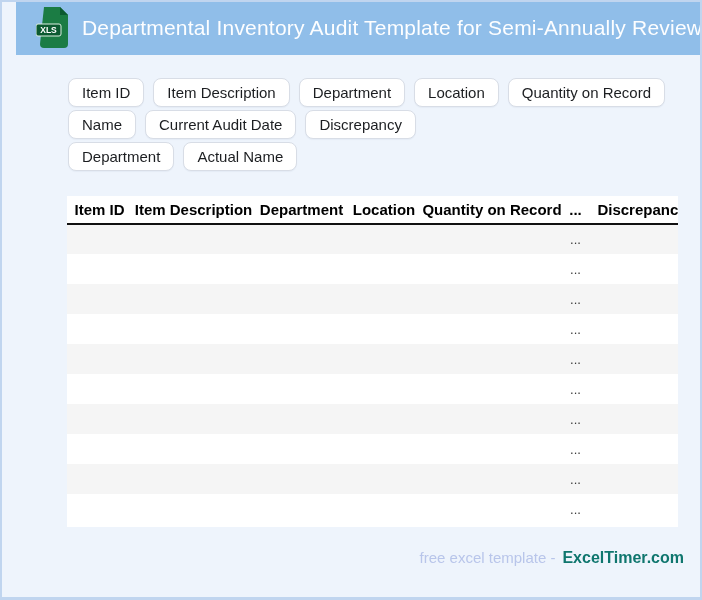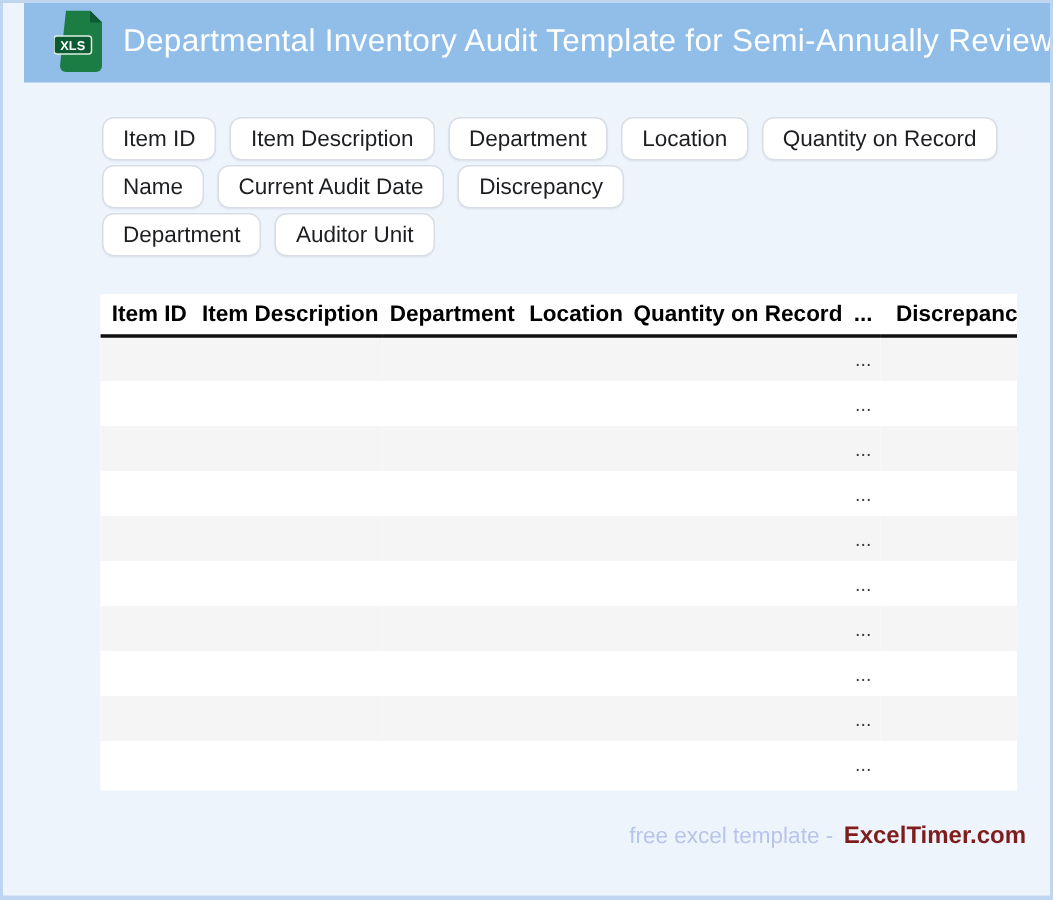--- a/index.html
+++ b/index.html
@@ -89,21 +89,21 @@
   table.audit tr.odd  { background: #f5f5f5; }
   table.audit tr.even { background: #ffffff; }
 
   
   .footer {
     position: absolute; right: 18px; top: 549px;
     display: flex; align-items: baseline; column-gap: 7px;
     white-space: nowrap;
   }
   .footer .free { color: #b8c5ea; font-size: 15px; }
-  .footer .brand { color: #7f1d1d; font-size: 16px; font-weight: bold; cursor: pointer; }
+  .footer .brand { color: #0f766e; font-size: 16px; font-weight: bold; cursor: pointer; }
 </style>
 </head>
 <body>
 
 <div class="frame">
 
   <div class="header">
     <svg class="xls-icon" viewBox="0 0 34 41">
       <path d="M8 0 h16 l8 8 v29 a4 4 0 0 1 -4 4 h-20 a4 4 0 0 1 -4 -4 z" fill="#1b7c44"></path>
       <path d="M24 0 l8 8 h-8 z" fill="#0c5a31"></path>
@@ -121,21 +121,21 @@
       <span class="chip">Location</span>
       <span class="chip">Quantity on Record</span>
     </div>
     <div class="chip-row">
       <span class="chip">Name</span>
       <span class="chip">Current Audit Date</span>
       <span class="chip">Discrepancy</span>
     </div>
     <div class="chip-row">
       <span class="chip">Department</span>
-      <span class="chip">Auditor Unit</span>
+      <span class="chip">Actual Name</span>
     </div>
   </div>
 
   <div class="table-wrap">
     <table class="audit">
       <colgroup>
         <col class="c1">
           <col class="c2">
           <col class="c3">
           <col class="c4">

